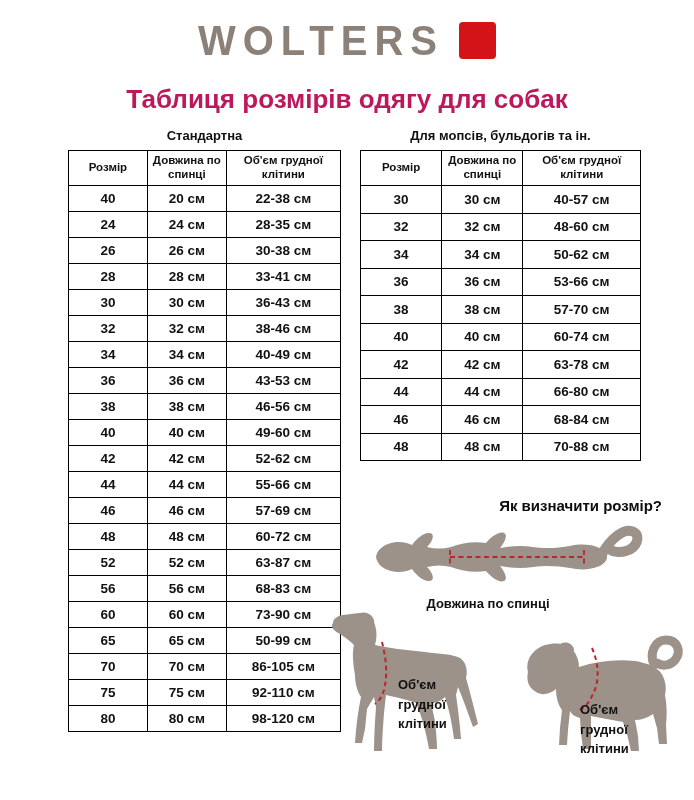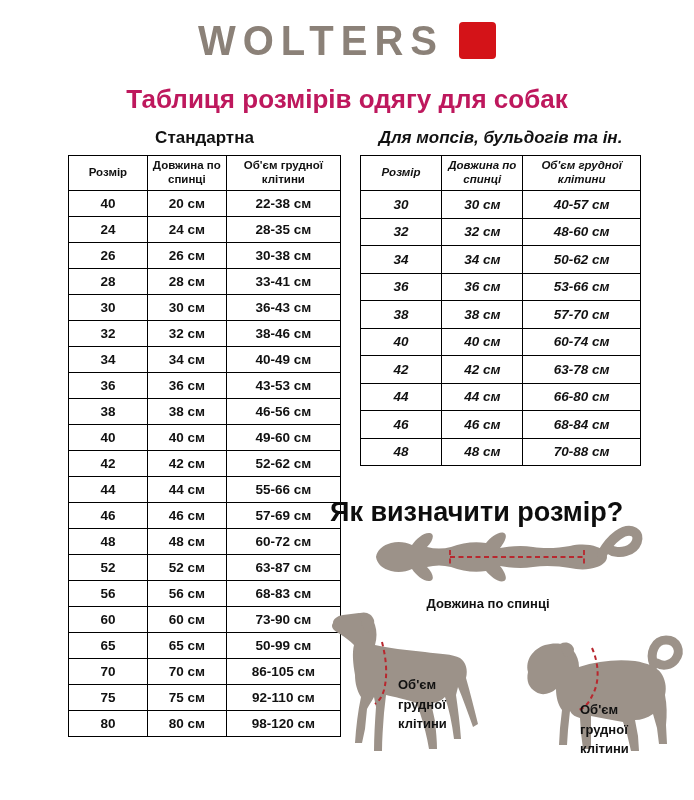--- a/index.html
+++ b/index.html
@@ -13,35 +13,35 @@
     display:flex; justify-content:center; align-items:center; gap:15px; }
   .logo-text { font-size:40px; font-weight:700; letter-spacing:7px;
     color:#8b8178; transform:scaleY(1.08); line-height:1; }
   .logo-square { width:37px; height:37px; background:#d41318; border-radius:4px; }
   .page-title { position:absolute; top:70px; left:0; width:100%;
     text-align:center; font-size:26px; font-weight:700; color:#be185d;margin-top:14px; }
 
   
   .table-block { position:absolute; top:128px; }
   .table-block.left  { left:68px;  width:273px; }
-  .table-block.right { left:360px; width:281px;font-style:italic; }
-  .block-title { text-align:center; font-size:17px; font-weight:700; margin:0 0 7px 0; }
+  .table-block.right { left:360px; width:281px; }
+  .block-title { text-align:center; font-size:13px; font-weight:700; margin:0 0 7px 0; }
   table.size-table { width:100%; border-collapse:collapse; table-layout:fixed;border-radius:32px; }
   .size-table col.c1 { width:29%; } .size-table col.c2 { width:29%; } .size-table col.c3 { width:42%; }
   .size-table th, .size-table td {
     border:1.6px solid #000; text-align:center; vertical-align:middle;
     font-weight:700; color:#111; padding:0 2px;
   }
   .size-table th { font-size:11.5px; line-height:1.2; height:34px; }
   .table-block.left  td { font-size:13.5px; height:25px; }
   .table-block.right td { font-size:13.5px; height:26.5px; }
 
   
   .guide-title { position:absolute; left:330px; top:497px; width:332px;
-    text-align:left; font-size:27px; font-weight:700; color:#0d0d0d; }
+    text-align:right; font-size:15px; font-weight:700; color:#0d0d0d; }
   .svg-abs { position:absolute; }
   .measure-label { position:absolute; font-size:13px; font-weight:700;
     color:#111; text-align:center; }
   .chest-label { position:absolute; font-size:13px; font-weight:700;
     color:#111; line-height:1.5; white-space:pre-line; text-align:left; }
 </style>
 </head>
 <body>
 
 <div class="page">

